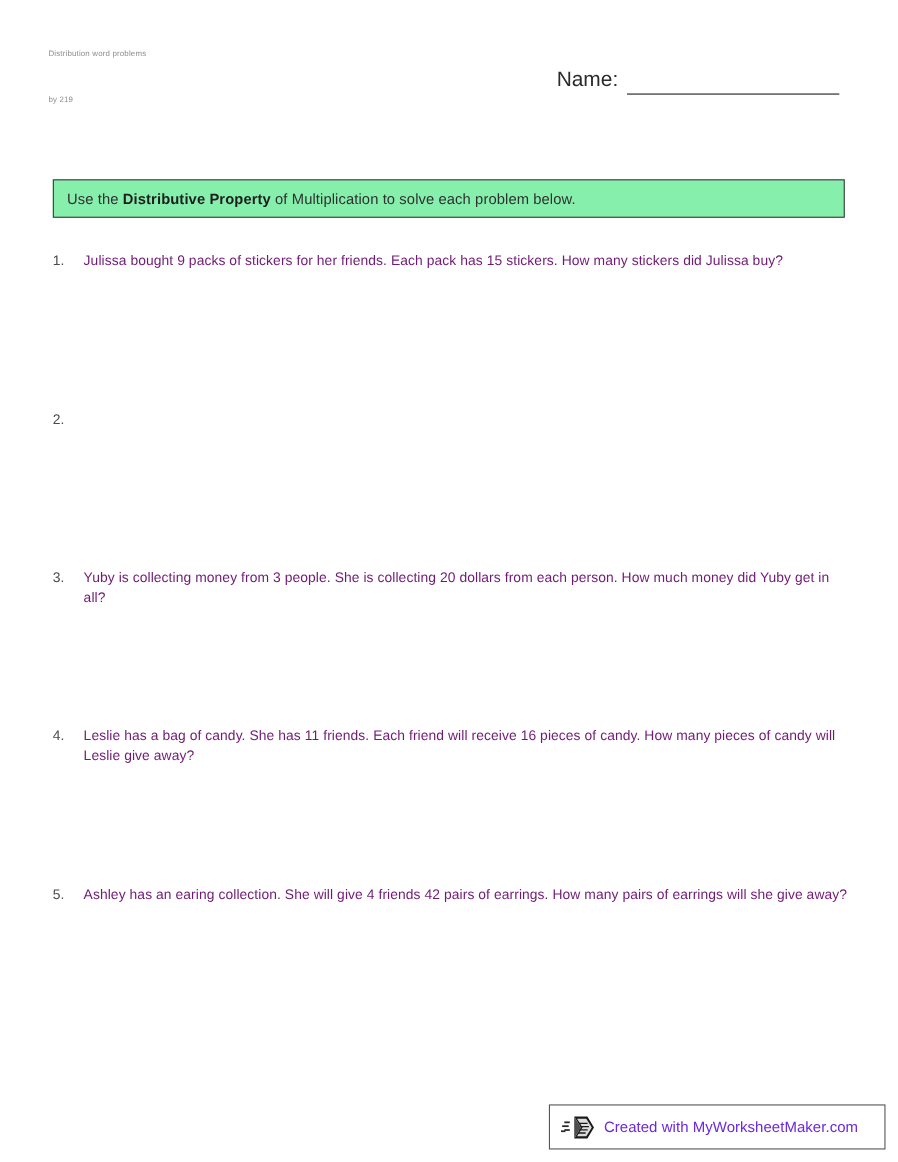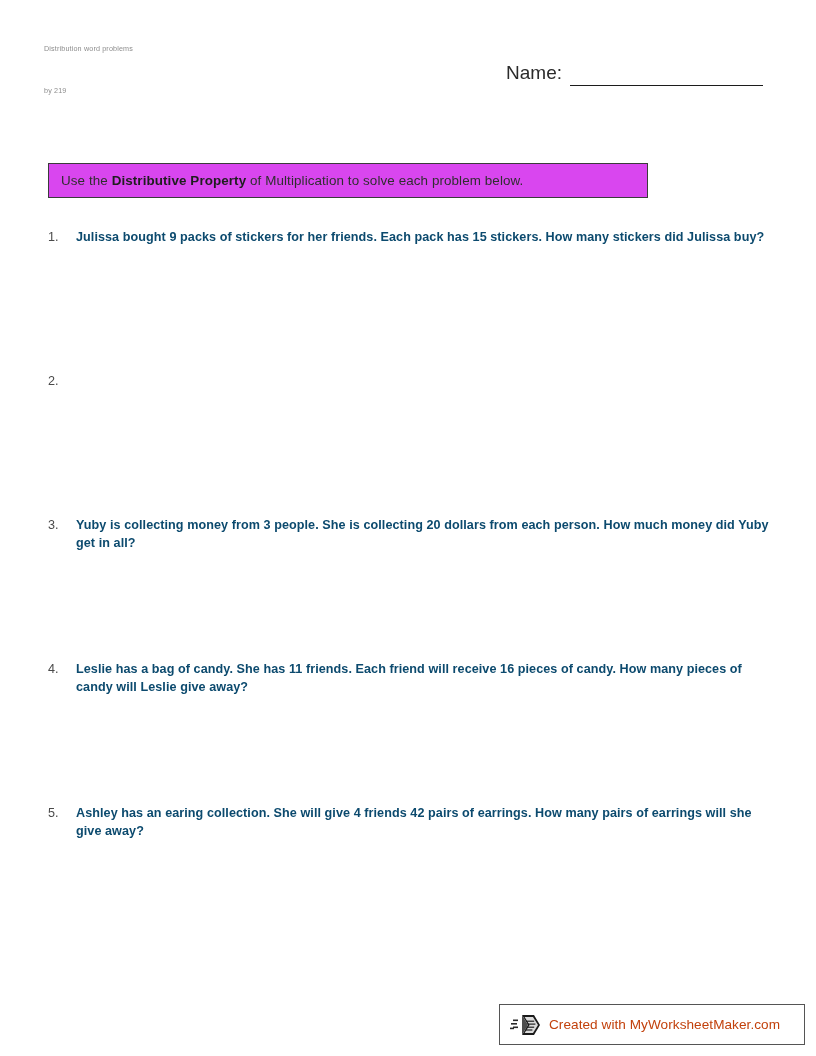--- a/index.html
+++ b/index.html
@@ -67,27 +67,27 @@
     width: 193px;
     border-bottom: 1.6px solid #1c1c1c;
     height: 24px;
   }
 
   
   .instruction-box {
     position: absolute;
     left: 48px;
     top: 163px;
-    width: 600px;
+    width: 720px;
     height: 35px;
     border: 1.3px solid #3b3b3b;
     box-sizing: border-box;
     display: flex;
     align-items: center;
-    background: #d946ef;
+    background: #86efac;
   }
   .instruction-text {
     font-size: 13.4px;
     color: #2f2f2f;
     padding-left: 12px;
     line-height: 1;
     letter-spacing: 0.1px;
   }
   .instruction-text b {
     font-weight: 700;
@@ -113,24 +113,23 @@
     font-size: 12.6px;
     color: #4a4a4a;
     line-height: 18.4px;
   }
   .q-text {
     position: absolute;
     left: 28px;
     top: 0;
     width: 698px;
     font-size: 12.6px;
-    color: #0c4a6e;
+    color: #701a75;
     line-height: 18.4px;
     letter-spacing: 0.07px;
-    font-weight: bold;
   }
 
   
   .footer-badge {
     position: absolute;
     left: 499px;
     top: 1004px;
     width: 306px;
     height: 41px;
     border: 1.2px solid #555555;
@@ -141,21 +140,21 @@
   }
   .badge-logo {
     width: 34px;
     height: 26px;
     margin-left: 10px;
     flex: 0 0 auto;
     display: block;
   }
   .badge-text {
     font-size: 13.6px;
-    color: #c2410c;
+    color: #6d28d9;
     margin-left: 5px;
     white-space: nowrap;
     letter-spacing: 0.05px;
   }
 </style>
 </head>
 <body>
 
 <div class="page">
 

